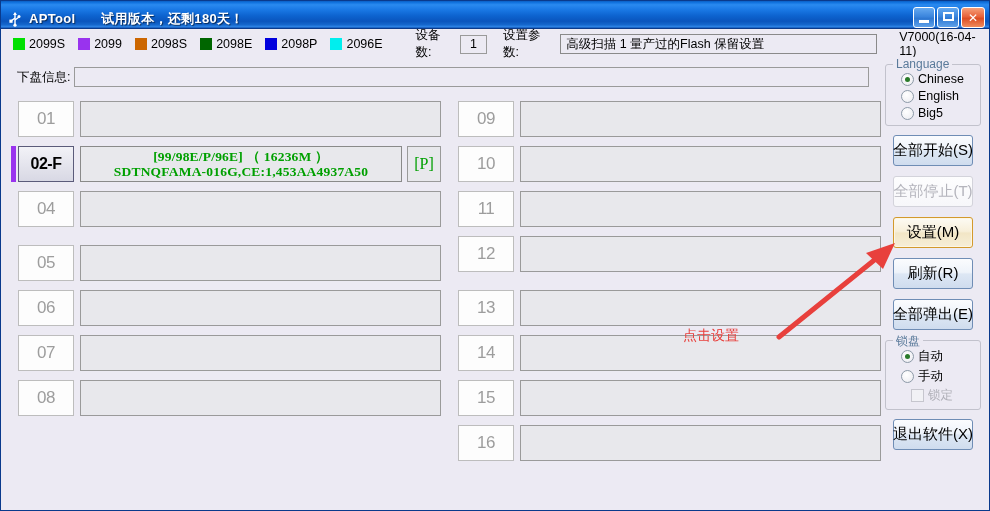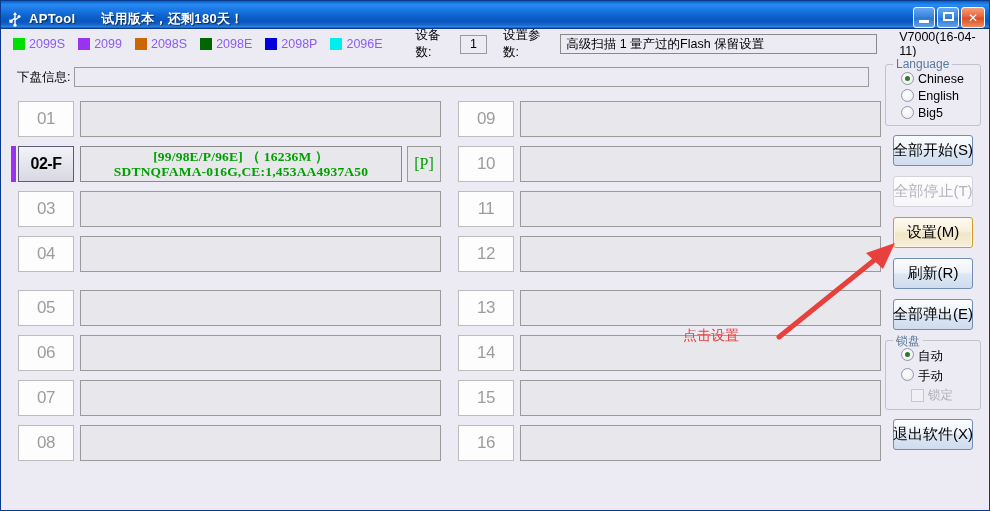--- a/index.html
+++ b/index.html
@@ -97,21 +97,21 @@
   }
   .legend-item {
     display: flex; align-items: center;
     margin-right: 13px;
   }
   .swatch {
     width: 12px; height: 12px;
     margin-right: 4px;
     border: 0;
   }
-  .legend-label { color: #8b5cf6; font-size: 12.5px; }
+  .legend-label { color: #000000; font-size: 12.5px; }
 
   .dev-count-label { margin-left: 20px; color:#000; font-size:12.5px; }
   .dev-count-box {
     width: 28px; height: 19px;
     margin-left: 5px;
     border: 1px solid #9a9a9a;
     background: #eceaf3;
     display: flex; align-items: center; justify-content: center;
     font-size: 12.5px; color: #000;
     box-sizing: border-box;
@@ -254,21 +254,21 @@
   }
   .groupbox-title {
     position: absolute;
     top: -8px; left: 7px;
     background: #eceaf3;
     padding: 0 3px;
     font-size: 12px;
     color: #5a7a9a;
   }
   .radio-row {
-    display: flex; align-items: flex-start;
+    display: flex; align-items: center;
     margin-bottom: 3px;
     font-size: 12.5px;
     color: #000;
   }
   .radio-row:last-child { margin-bottom: 0; }
   .radio {
     width: 13px; height: 13px;
     border-radius: 50%;
     border: 1px solid #8d9aa8;
     background: radial-gradient(circle at 40% 35%, #ffffff 0%, #f0f0f4 70%, #dcdce4 100%);
@@ -432,27 +432,20 @@
             <div class="statusbar"></div>
             <div class="slot-num">02-F</div>
             <div class="slot-field">
               <div class="slot-text">[99/98E/P/96E] （ 16236M ）
 SDTNQFAMA-016G,CE:1,453AA4937A50</div>
             </div>
             <div class="slot-tag">[P]</div>
           </div>
           <div class="slot">
             <div class="statusbar"></div>
-            <div class="slot-num">03</div>
-            <div class="slot-field">
-              <div class="slot-text"></div>
-            </div>
-          </div>
-          <div class="slot">
-            <div class="statusbar"></div>
             <div class="slot-num">04</div>
             <div class="slot-field">
               <div class="slot-text"></div>
             </div>
           </div>
         </div>
       <div class="slot-group" id="left-bottom">
           <div class="slot">
             <div class="statusbar"></div>
             <div class="slot-num">05</div>

